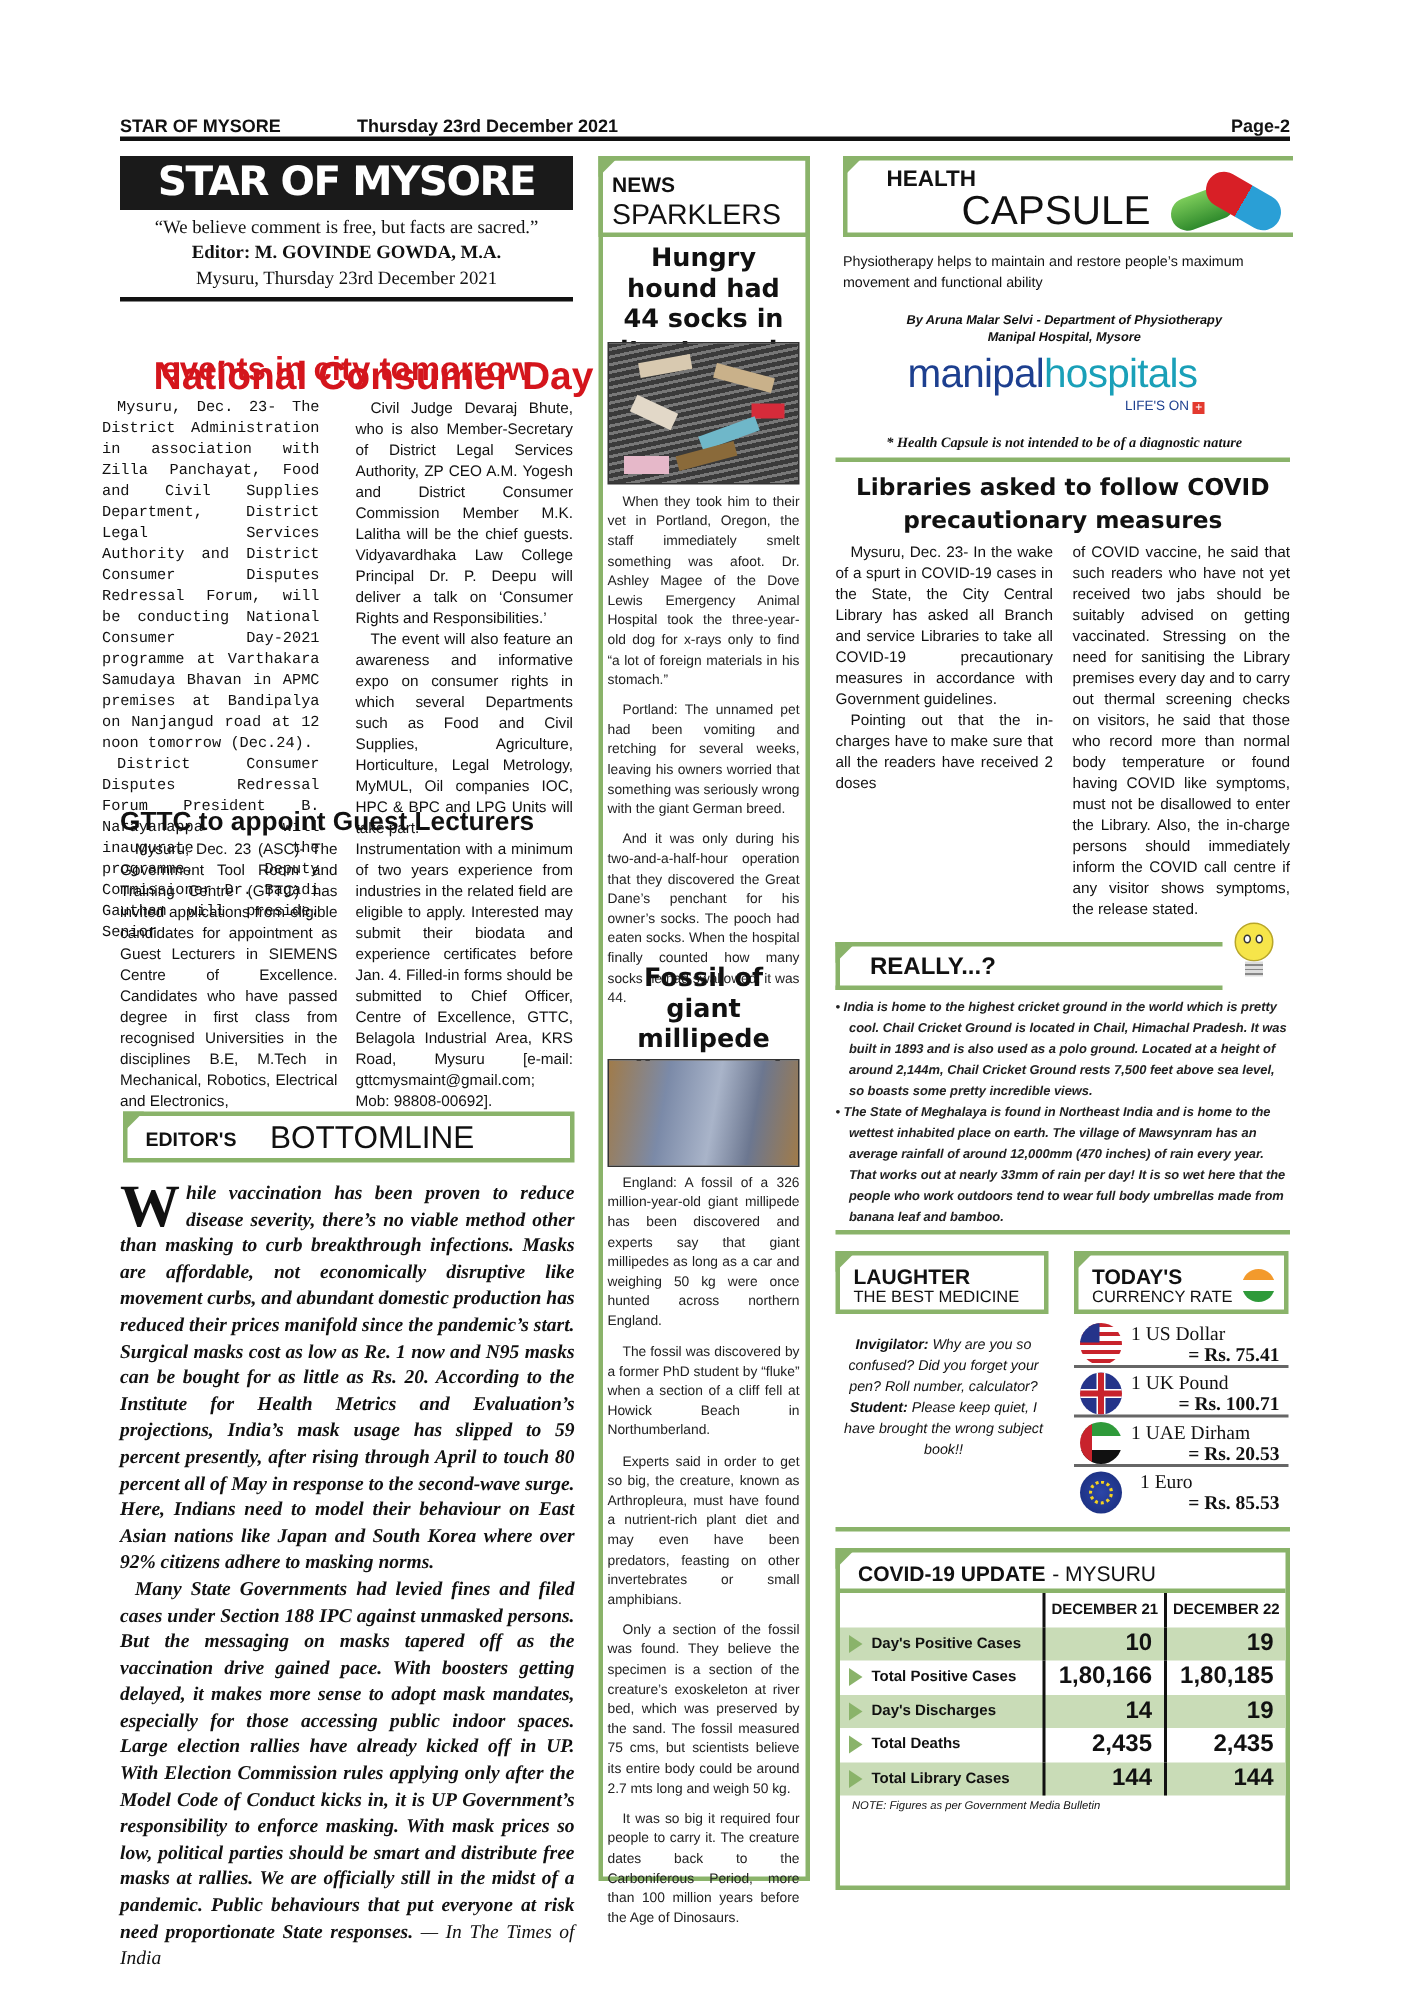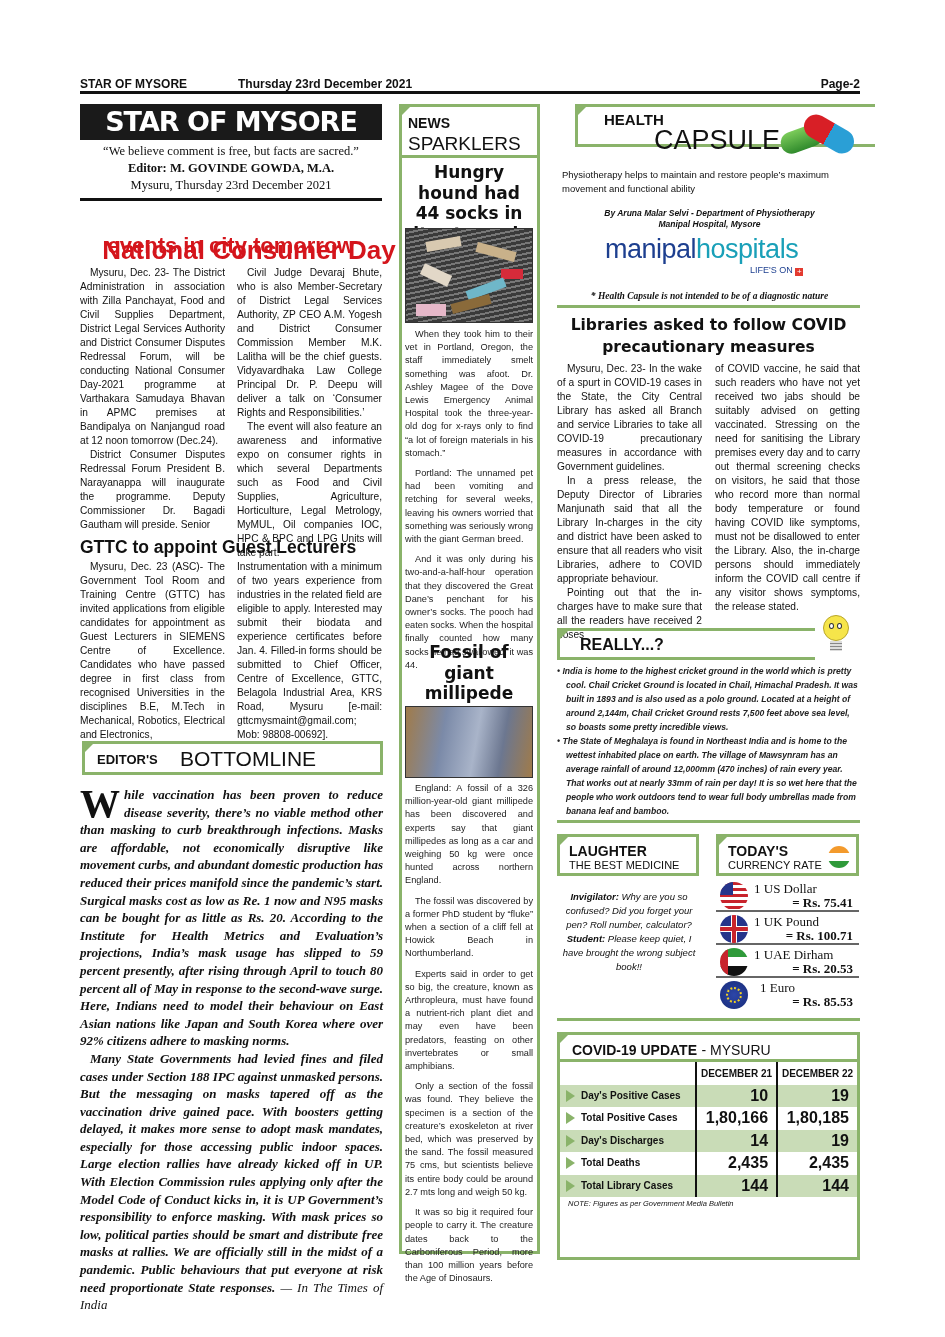--- a/index.html
+++ b/index.html
@@ -49,21 +49,21 @@
 <div class="abs mast">STAR OF MYSORE</div>
 <div class="abs tagline">
   <div>“We believe comment is free, but facts are sacred.”</div>
   <div class="b">Editor: M. GOVINDE GOWDA, M.A.</div>
   <div>Mysuru,  Thursday 23rd December 2021</div>
 </div>
 <div class="abs rule" style="left:80px;top:198px;width:302px;"></div>
 
 <div class="abs headline-red" style="left:96px;top:204px;width:306px;font-size:26px;line-height:29px;margin-top:32px;">National Consumer Day</div>
 <div class="abs headline-red" style="left:78px;top:233px;width:306px;font-size:22px;line-height:26px;">events in city tomorrow</div>
-<div class="abs col" style="left:80px;top:266px;width:145px;">
+<div class="abs col" style="left:68px;top:266px;width:145px;font-family:Liberation Mono, monospace;">
   <p>Mysuru, Dec. 23- The District Administration in association with Zilla Panchayat, Food and Civil Supplies Department, District Legal Services Authority and District Consumer Disputes Redressal Forum, will be conducting National Consumer Day-2021 programme at Varthakara Samudaya Bhavan in APMC premises at Bandipalya on Nanjangud road at 12 noon tomorrow (Dec.24).</p>
   <p>District Consumer Disputes Redressal Forum President B. Narayanappa will inaugurate the programme. Deputy Commissioner Dr. Bagadi Gautham will preside. Senior</p>
 </div>
 <div class="abs col" style="left:237px;top:266px;width:145px;">
   <p>Civil Judge Devaraj Bhute, who is also Member-Secretary of District Legal Services Authority, ZP CEO A.M. Yogesh and District Consumer Commission Member M.K. Lalitha  will be the chief guests. Vidyavardhaka Law College Principal Dr. P. Deepu will deliver a talk on ‘Consumer Rights and Responsibilities.’</p>
   <p>The event will also feature an awareness and informative expo on consumer rights in which several Departments such as Food and Civil Supplies, Agriculture, Horticulture, Legal Metrology, MyMUL, Oil companies IOC, HPC  &amp; BPC and LPG Units  will take part.</p>
 </div>
 
 <div class="abs" style="left:80px;top:536px;width:304px;font-weight:bold;font-size:17.5px;line-height:22px;">GTTC to appoint Guest Lecturers</div>
 <div class="abs col" style="left:80px;top:560px;width:145px;">
@@ -107,21 +107,21 @@
 <div class="abs sp-head" style="left:405px;top:642px;width:128px;font-size:17px;line-height:20.5px;">Fossil of giant millipede discovered</div>
 <div class="abs photo" style="left:405px;top:706px;width:128px;height:72px;background:linear-gradient(100deg,#a07b4a 0%,#7b8aa8 30%,#a9b4c9 55%,#6c7790 75%,#a07b4a 100%);"></div>
 <div class="abs sparkle" style="left:405px;top:782px;width:128px;">
   <p>England: A fossil of a 326 million-year-old giant millipede has been discovered and experts say that giant millipedes as long as a car and weighing 50 kg were once hunted across northern England.</p>
   <p>The fossil was discovered by a former PhD student by “fluke” when a section of a cliff fell at Howick Beach in Northumberland.</p>
   <p>Experts said in order to get so big, the creature, known as Arthropleura, must have found a nutrient-rich plant diet and may even have been predators, feasting on other invertebrates or small amphibians.</p>
   <p>Only a section of the fossil was found. They believe the specimen is a section of the creature’s exoskeleton at river bed, which was preserved by the sand. The fossil measured 75 cms, but scientists believe its entire body could be around 2.7 mts long and weigh 50 kg.</p>
   <p>It was so big it required four people to carry it. The creature dates back to the Carboniferous Period, more than 100 million years before the Age of Dinosaurs.</p>
 </div>
 
-<div class="abs green" style="left:575px;top:104px;width:300px;height:43px;border-right:none;text-decoration:underline;">
+<div class="abs green" style="left:562px;top:104px;width:300px;height:54px;border-right:none;text-decoration:underline;">
   <div class="notch"></div>
   <div style="position:absolute;left:26px;top:4px;font-weight:bold;font-size:15px;">HEALTH</div>
   <div style="position:absolute;left:76px;top:18px;font-size:27px;">CAPSULE</div>
 </div>
 <div class="abs" style="left:780px;top:112px;width:78px;height:46px;">
   <div style="position:absolute;left:0;top:16px;width:44px;height:22px;border-radius:11px;background:linear-gradient(#7ccc5a,#2f8a2c);transform:rotate(-20deg);"></div>
   <div style="position:absolute;left:22px;top:10px;width:54px;height:24px;border-radius:12px;background:linear-gradient(90deg,#d81f26 50%,#2a9fd6 50%);transform:rotate(30deg);"></div>
 </div>
 <div class="abs" style="left:562px;top:168px;width:295px;font-size:9.5px;line-height:13.5px;">Physiotherapy helps to maintain and restore people’s maximum movement and functional ability</div>
 <div class="abs" style="left:562px;top:208px;width:295px;text-align:center;font-size:8.5px;line-height:11px;font-weight:bold;font-style:italic;">
@@ -137,21 +137,20 @@
 </div>
 <div class="abs" style="left:562px;top:291px;width:295px;text-align:center;font-family:'Liberation Serif',serif;font-style:italic;font-weight:bold;font-size:9.5px;">* Health Capsule is not intended to be of a diagnostic nature</div>
 <div class="abs" style="left:557px;top:305px;width:303px;height:3px;background:#8ab36a;"></div>
 
 <div class="abs" style="left:557px;top:314px;width:303px;text-align:center;font-family:'DejaVu Sans',sans-serif;font-weight:bold;font-size:15.5px;line-height:22px;">
   <div>Libraries asked to follow COVID</div>
   <div>precautionary measures</div>
 </div>
 <div class="abs col" style="left:557px;top:362px;width:145px;">
   <p>Mysuru, Dec. 23- In the wake of a spurt in COVID-19 cases in the State, the City Central Library has asked all Branch and service Libraries to take all COVID-19 precautionary measures in accordance with Government guidelines.</p>
-  <p>In a press release, the Deputy Director of Libraries Manjunath said that all the Library In-charges in the city and district have been asked to ensure that all readers who visit Libraries, adhere to COVID appropriate behaviour.</p>
   <p>Pointing out that the in-charges have to make sure that all the readers have received 2 doses</p>
 </div>
 <div class="abs col" style="left:715px;top:362px;width:145px;">
   <p style="text-indent:0">of COVID vaccine, he said that such readers who have not yet received two jabs should be suitably advised on getting vaccinated. Stressing on the need for sanitising the Library premises every day and to carry out thermal screening checks on visitors, he said that those who record more than normal body temperature or found having COVID like symptoms, must not be disallowed to enter the Library.  Also, the in-charge persons should immediately inform the COVID call centre if any visitor shows symptoms, the release stated.</p>
 </div>
 
 <div class="abs" style="left:557px;top:628px;width:258px;height:32px;border-top:3px solid #8ab36a;border-left:3px solid #8ab36a;border-bottom:3px solid #8ab36a;">
   <div class="notch"></div>
   <div style="position:absolute;left:20px;top:5px;font-weight:bold;font-size:16px;">REALLY...?</div>
 </div>

